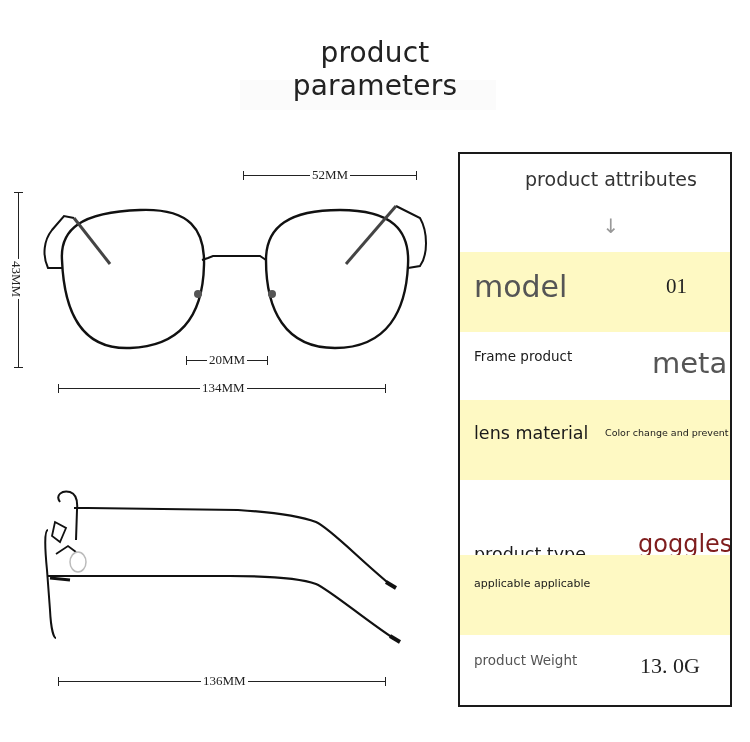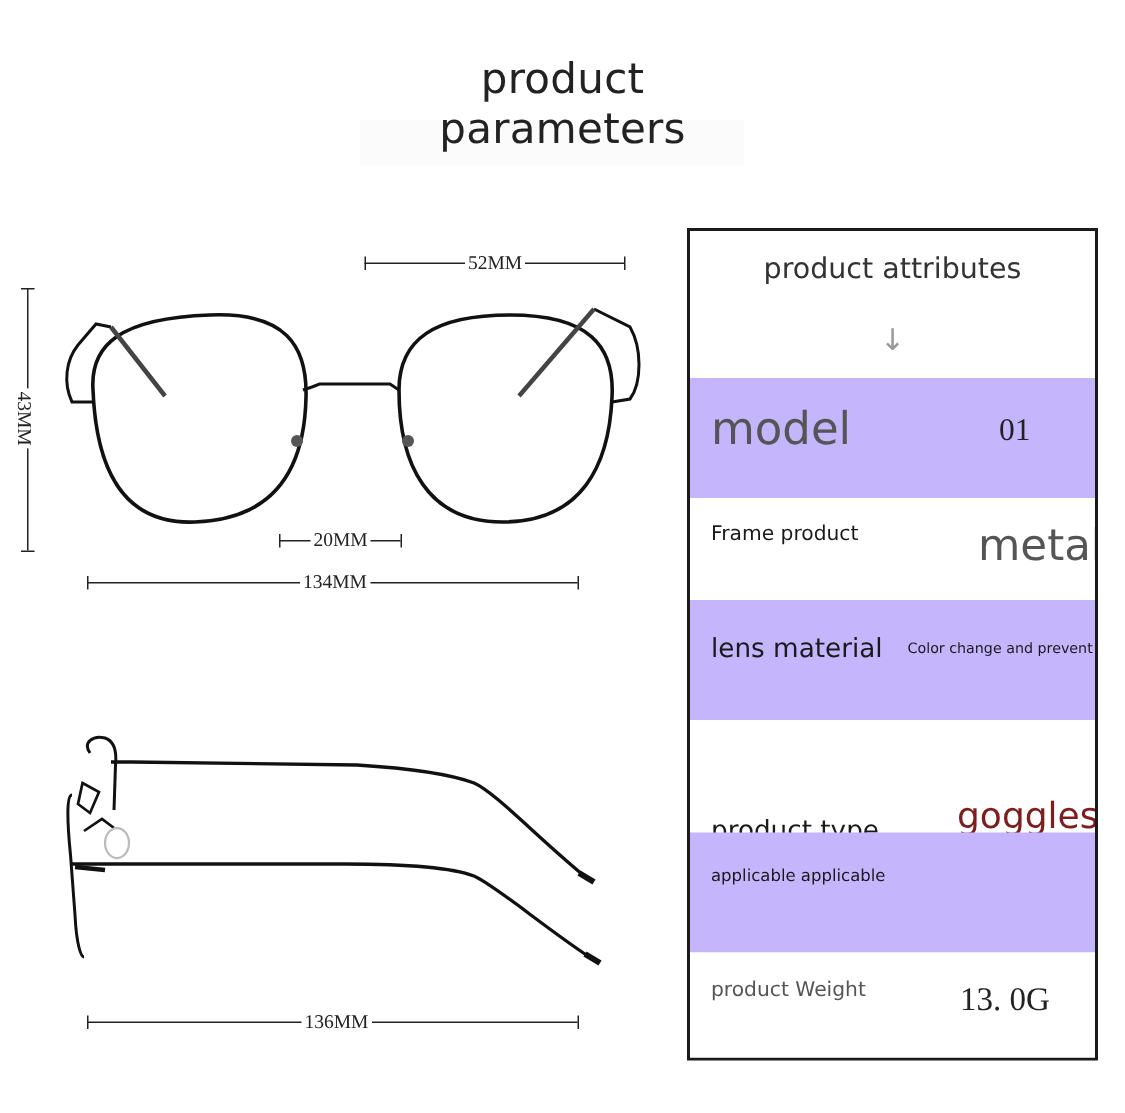--- a/index.html
+++ b/index.html
@@ -7,25 +7,25 @@
   .title { position: absolute; left: 240px; top: 36px; width: 270px; text-align: center; font-size: 28px; color: #222; letter-spacing: 0.2px; }
   .title-shadow { position: absolute; left: 240px; top: 80px; width: 256px; height: 30px; background: #fbfbfb; }
 
   .dim { position: absolute; font-family: "Liberation Serif", serif; font-size: 13px; color: #222; background: #fff; padding: 0 2px; line-height: 14px; }
   .hline { position: absolute; height: 1px; background: #222; }
   .vline { position: absolute; width: 1px; background: #222; }
   .tick-v { position: absolute; width: 1px; height: 9px; background: #222; }
   .tick-h { position: absolute; height: 1px; width: 9px; background: #222; }
 
   .table { position: absolute; left: 458px; top: 152px; width: 270px; height: 551px; border: 2px solid #1a1a1a; background: #fff; overflow: hidden; }
-  .thead { position: absolute; left: 0; top: 0; width: 100%; height: 98px; }
+  .thead { position: absolute; left: 16px; top: 0; width: 100%; height: 98px; }
   .thead-title { position: absolute; left: 0; top: 14px; width: 100%; text-align: center; font-size: 19px; color: #333; }
   .thead-arrow { position: absolute; left: 0; top: 60px; width: 100%; text-align: center; font-size: 20px; color: #999; }
   .row { position: absolute; left: 0; width: 272px; }
-  .row.gray { background: #c4b5fd; }
+  .row.gray { background: #fef9c3; }
   .row.white { background: #ffffff; }
   .lbl { position: absolute; left: 14px; color: #1a1a1a; white-space: nowrap; }
   .val { position: absolute; color: #222; white-space: nowrap; }
 </style>
 </head>
 <body>
 
 <div class="title-shadow"></div>
 <div class="title">product parameters</div>
 

